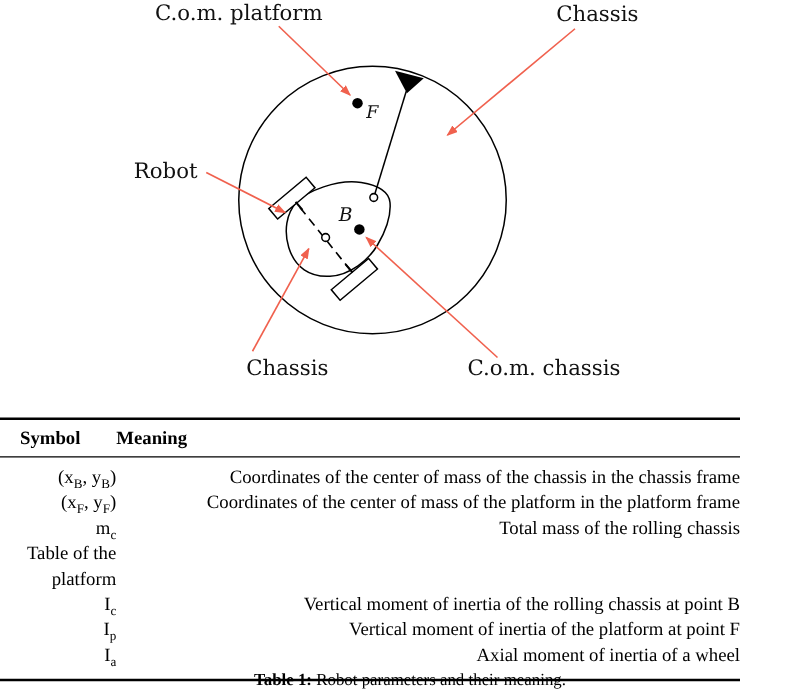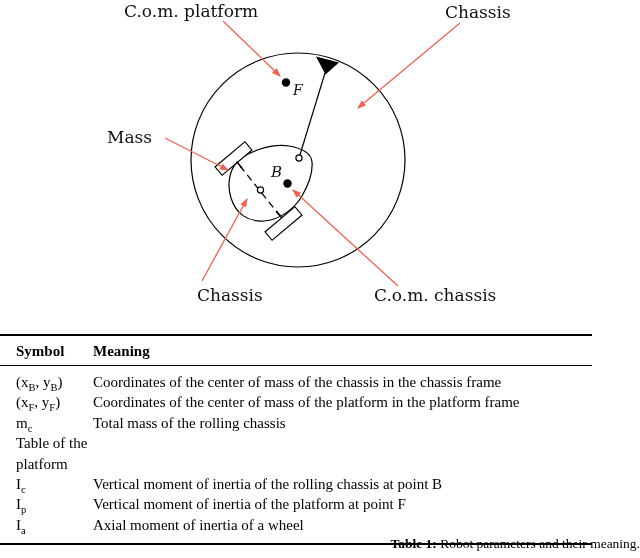--- a/index.html
+++ b/index.html
@@ -23,24 +23,24 @@
   .node { fill:#ffffff; stroke:var(--ink); stroke-width:1.2; }
   .arrowline { stroke:var(--arrow); stroke-width:1.3; fill:none; }
   .arrowhead { fill:var(--arrow); stroke:none; }
 
   
   .ptable { position:absolute; left:0; top:334px; width:592px;
             border-top:2px solid var(--ink); border-bottom:2px solid var(--ink);
             font-size:15px; }
   .thead { display:grid; grid-template-columns:77px auto; padding:7px 0 5px 16px;
            border-bottom:1.7px solid var(--ink); font-weight:bold; }
-  .tbody { padding:6px 0 8px 16px; }
+  .tbody { padding:6px 0 8px 16px;text-align:right; }
   .trow  { display:grid; grid-template-columns:77px auto; line-height:20.4px; }
   .sym sub { font-size:70%; line-height:0; }
-  .caption { position:absolute; left:0; top:536px; width:640px; text-align:right;
+  .caption { position:absolute; left:0; top:536px; width:640px; text-align:center;
              font-size:13.5px;padding-left:16px; }
   .caption b { font-weight:bold; }
 </style>
 </head>
 <body>
 
 <div class="figure">
   <svg width="640" height="330" viewBox="0 0 640 330">
     <defs>
       <marker id="ah" viewBox="0 0 8 6" refX="7" refY="3" markerWidth="9" markerHeight="7" orient="auto" markerUnits="userSpaceOnUse">
@@ -77,21 +77,21 @@
 
     <line x1="223" y1="21" x2="280" y2="76" class="arrowline" marker-end="url(#ah)"></line>
     <line x1="460" y1="23" x2="358" y2="108" class="arrowline" marker-end="url(#ah)"></line>
     <line x1="165" y1="138" x2="228" y2="170" class="arrowline" marker-end="url(#ah)"></line>
     <line x1="202" y1="281" x2="247" y2="199" class="arrowline" marker-end="url(#ah)"></line>
     <line x1="398" y1="286" x2="293" y2="190" class="arrowline" marker-end="url(#ah)"></line>
   </svg>
 
   <div class="fig-label" style="left:124px; top:1px;">C.o.m. platform</div>
   <div class="fig-label" style="left:445px; top:2px;">Chassis</div>
-  <div class="fig-label" style="left:107px; top:127px;">Mass</div>
+  <div class="fig-label" style="left:107px; top:127px;">Robot</div>
   <div class="fig-label" style="left:157px; top:285px;margin-left:40px;">Chassis</div>
   <div class="fig-label" style="left:374px; top:285px;">C.o.m. chassis</div>
 
   <div class="pt-label" style="left:293px; top:82px; font-size:14px;">F</div>
   <div class="pt-label" style="left:271px; top:163px; font-size:15px;">B</div>
 </div>
 
 <div class="ptable">
   <div class="thead">
     <div>Symbol</div>

